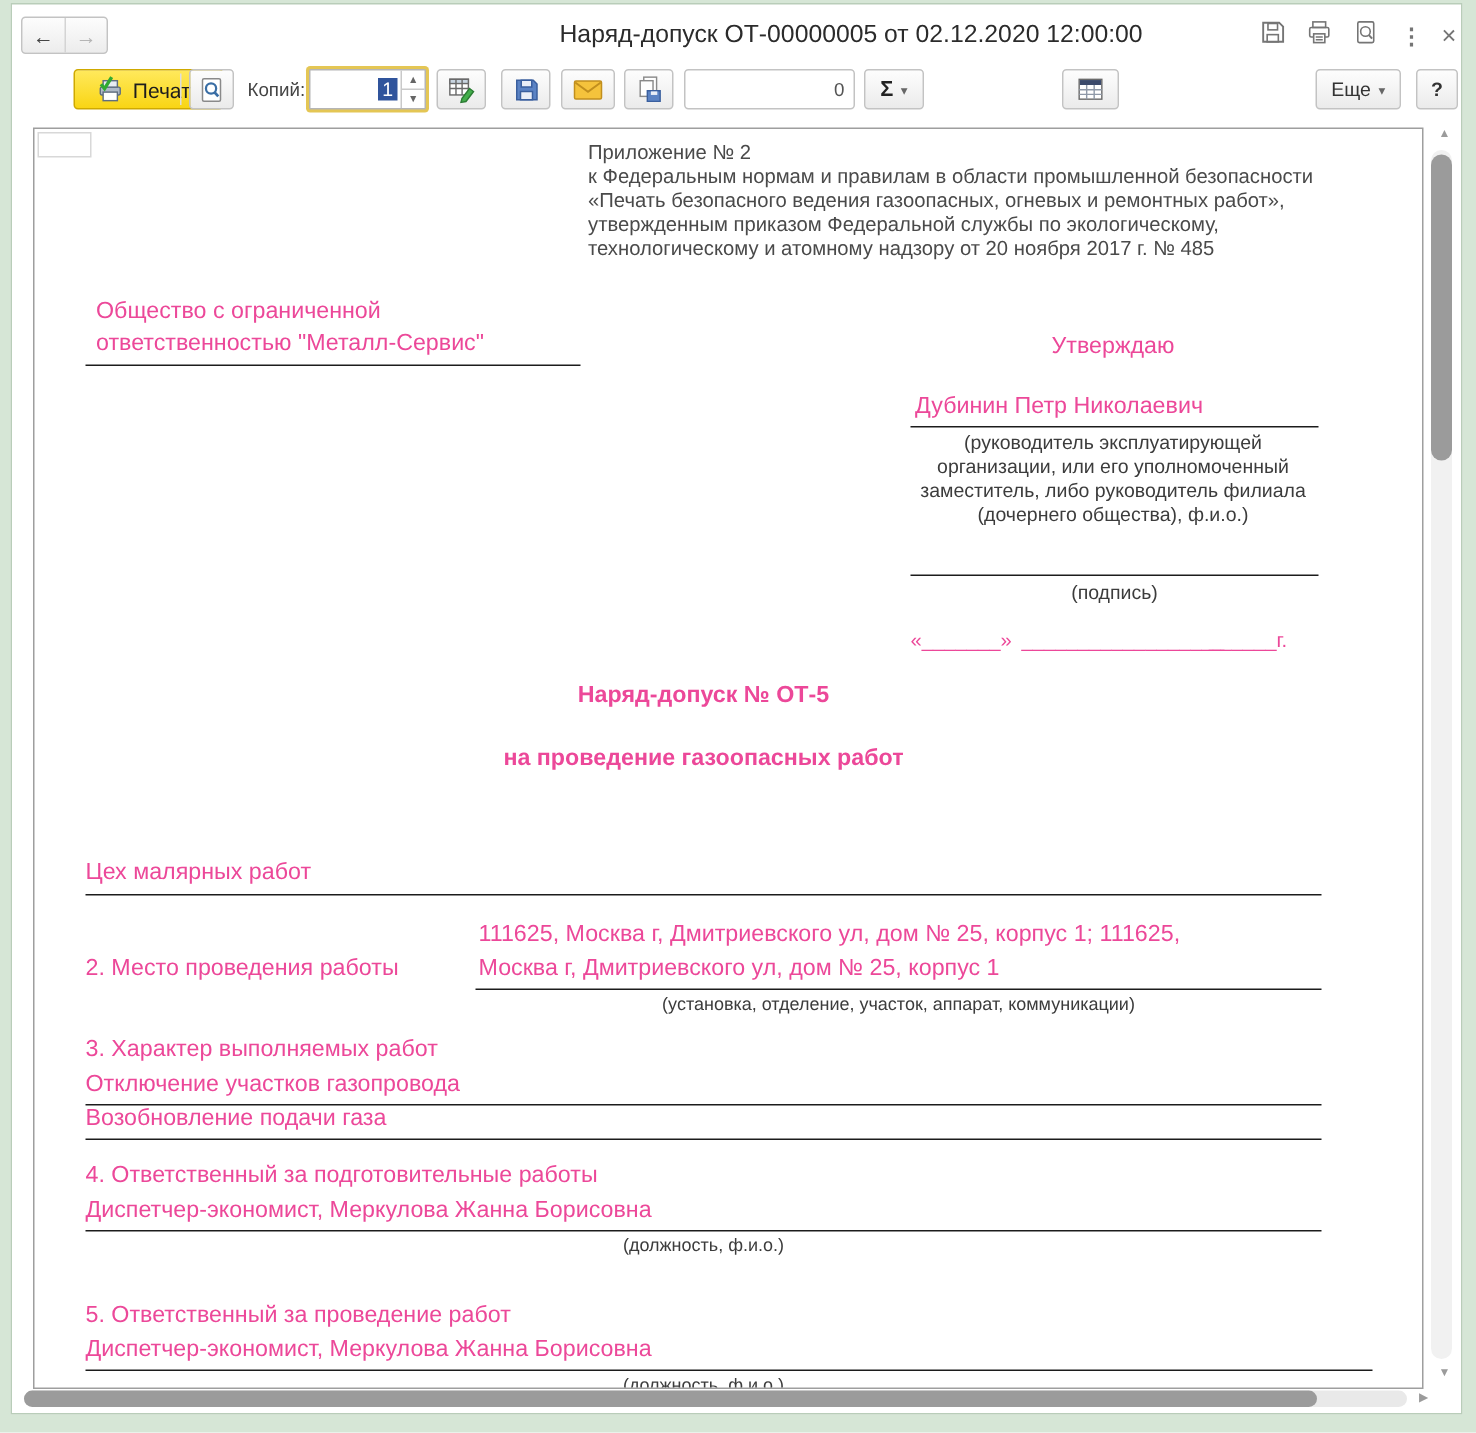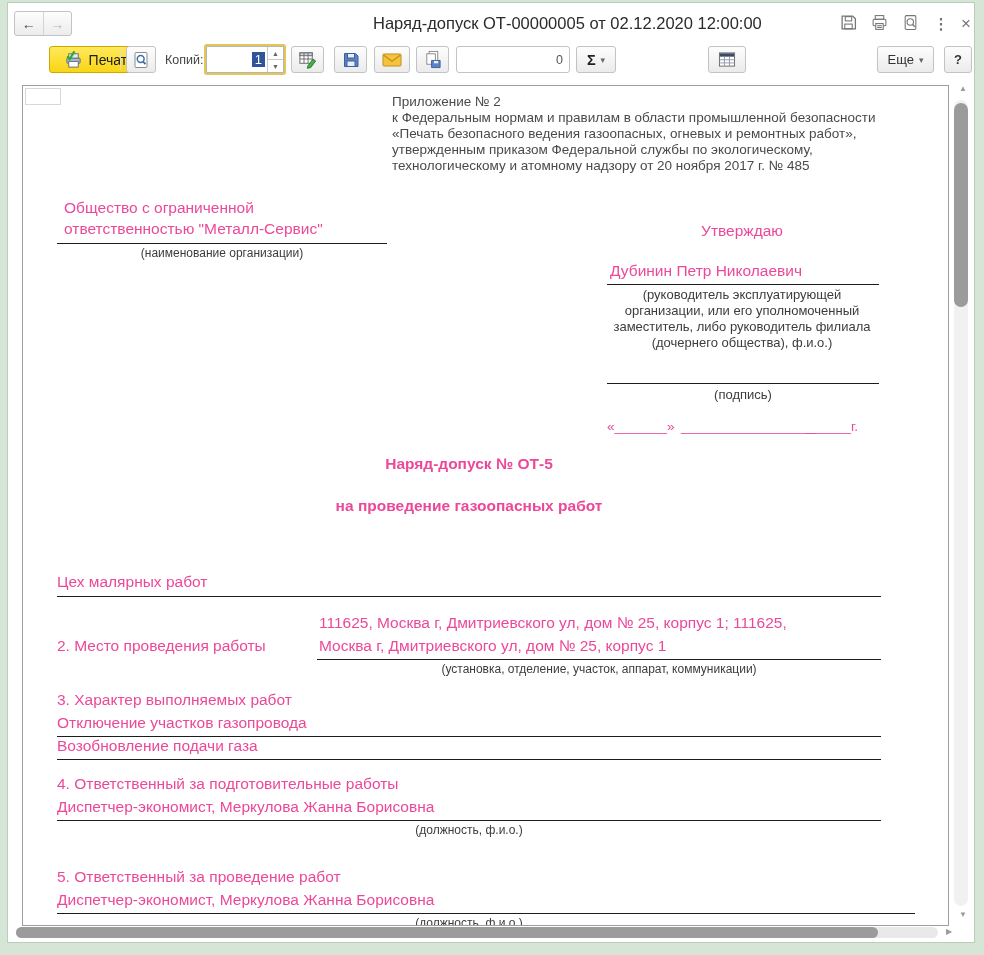--- a/index.html
+++ b/index.html
@@ -245,21 +245,20 @@
 
     <div class="t appx" style="left:369px; top:8px;">Приложение № 2</div>
     <div class="t appx" style="left:369px; top:24px;">к Федеральным нормам и правилам в области промышленной безопасности</div>
     <div class="t appx" style="left:369px; top:40px;">«Печать безопасного ведения газоопасных, огневых и ремонтных работ»,</div>
     <div class="t appx" style="left:369px; top:56px;">утвержденным приказом Федеральной службы по экологическому,</div>
     <div class="t appx" style="left:369px; top:72px;">технологическому и атомному надзору от 20 ноября 2017 г. № 485</div>
 
     <div class="t" style="left:41px; top:113px;">Общество с ограниченной</div>
     <div class="t" style="left:41px; top:134px;">ответственностью "Металл-Сервис"</div>
     <div class="uline" style="left:34px; top:157px; width:330px;"></div>
-    <div class="t small ctr" style="left:34px; top:160px; width:330px;">(наименование организации)</div>
 
     <div class="t ctr" style="left:584px; top:136px; width:270px;">Утверждаю</div>
     <div class="t" style="left:587px; top:176px;">Дубинин Петр Николаевич</div>
     <div class="uline" style="left:584px; top:198px; width:272px;"></div>
     <div class="t mid ctr" style="left:574px; top:201px; width:290px;">(руководитель эксплуатирующей</div>
     <div class="t mid ctr" style="left:574px; top:217px;  width:290px;">организации, или его уполномоченный</div>
     <div class="t mid ctr" style="left:574px; top:233px; width:290px;">заместитель, либо руководитель филиала</div>
     <div class="t mid ctr" style="left:574px; top:249px; width:290px;">(дочернего общества), ф.и.о.)</div>
     <div class="uline" style="left:584px; top:297px; width:272px;"></div>
     <div class="t mid ctr" style="left:584px; top:301px; width:272px;">(подпись)</div>

